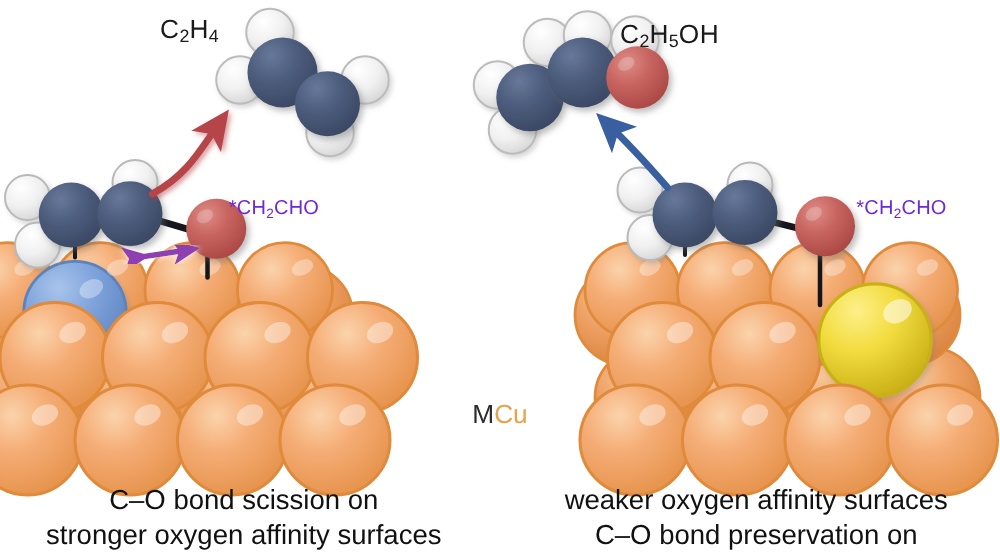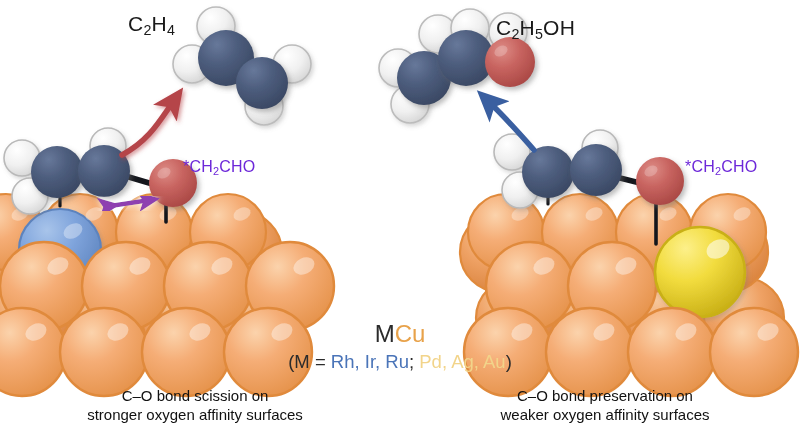--- a/index.html
+++ b/index.html
@@ -48,37 +48,37 @@
     white-space: nowrap;
     letter-spacing: 0.2px;
   }
   .species-label sub {
     font-size: 0.68em;
     vertical-align: -0.28em;
   }
   .caption {
     position: absolute;
     text-align: center;
-    font-size: 15px;
+    font-size: 22px;
     line-height: 1.28;
     color: #111111;
     white-space: nowrap;
   }
   .alloy-legend {
     position: absolute;
     text-align: center;
     width: 340px;
     left: 230px;
     top: 318px;
     font-size: 18px;
     line-height: 1.3;
     color: #2b2b2b;
     white-space: nowrap;
   }
-  .alloy-legend .line1 { display: block; font-size: 24px; }
+  .alloy-legend .line1 { display: block; font-size: 21px; }
   .alloy-legend .line2 { display: block; font-size: 18.5px; margin-top: 1px; }
   .tok-m   { color: #2b2b2b; }
   .tok-cu  { color: #e8a24a; }
   .tok-blue{ color: #4a74b8; }
   .tok-gold{ color: #f2d48a; }
 </style>
 </head>
 <body>
 
 <div class="stage">
@@ -312,26 +312,25 @@
   <div class="formula" style="left:128px; top:12px;">C<sub>2</sub>H<sub>4</sub></div>
 
   <div class="formula" style="left:496px; top:16px;">C<sub>2</sub>H<sub>5</sub>OH</div>
 
   <div class="species-label" style="left:183px; top:158px;">*CH<sub>2</sub>CHO</div>
 
   <div class="species-label" style="left:685px; top:158px;">*CH<sub>2</sub>CHO</div>
 
   <div class="alloy-legend">
     <span class="line1"><span class="tok-m">M</span><span class="tok-cu">Cu</span></span>
-    <span class="line2"><span class="tok-m">(M = </span><span class="tok-blue">Rh, Ir, Ru</span><span class="tok-m">; </span><span class="tok-gold">Pd, Ag, Au</span><span class="tok-m">)</span></span>
   </div>
 
   <div class="caption" style="left:0px; top:386px; width:390px;">
     <div>C–O bond scission on</div>
     <div>stronger oxygen affinity surfaces</div>
   </div>
 
   <div class="caption" style="left:410px; top:386px; width:390px;">
+    <div>weaker oxygen affinity surfaces</div>
     <div>C–O bond preservation on</div>
-    <div>weaker oxygen affinity surfaces</div>
   </div>
 
 </div>
 
 </body></html>

